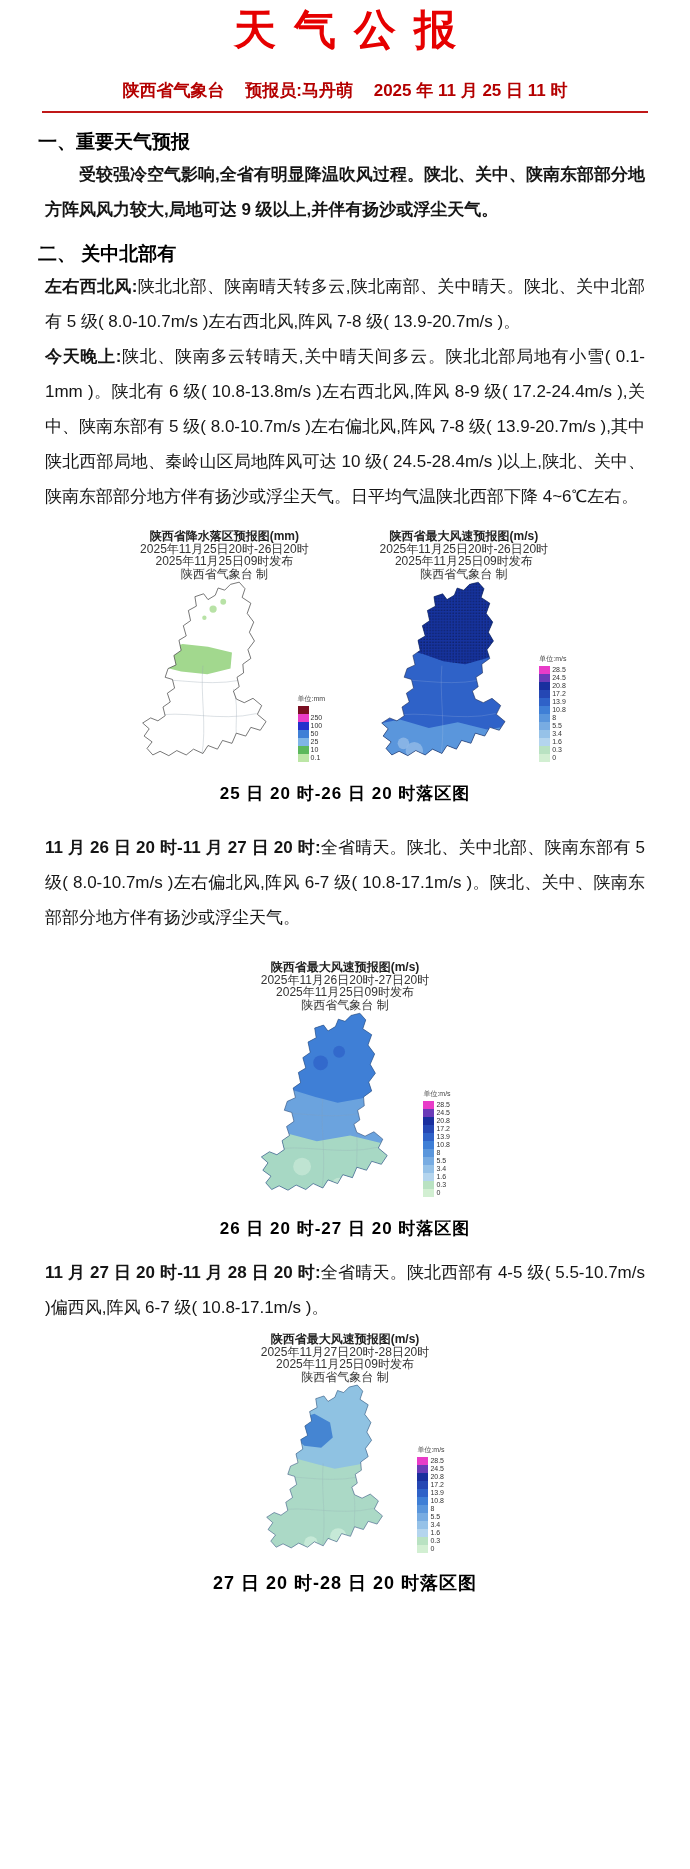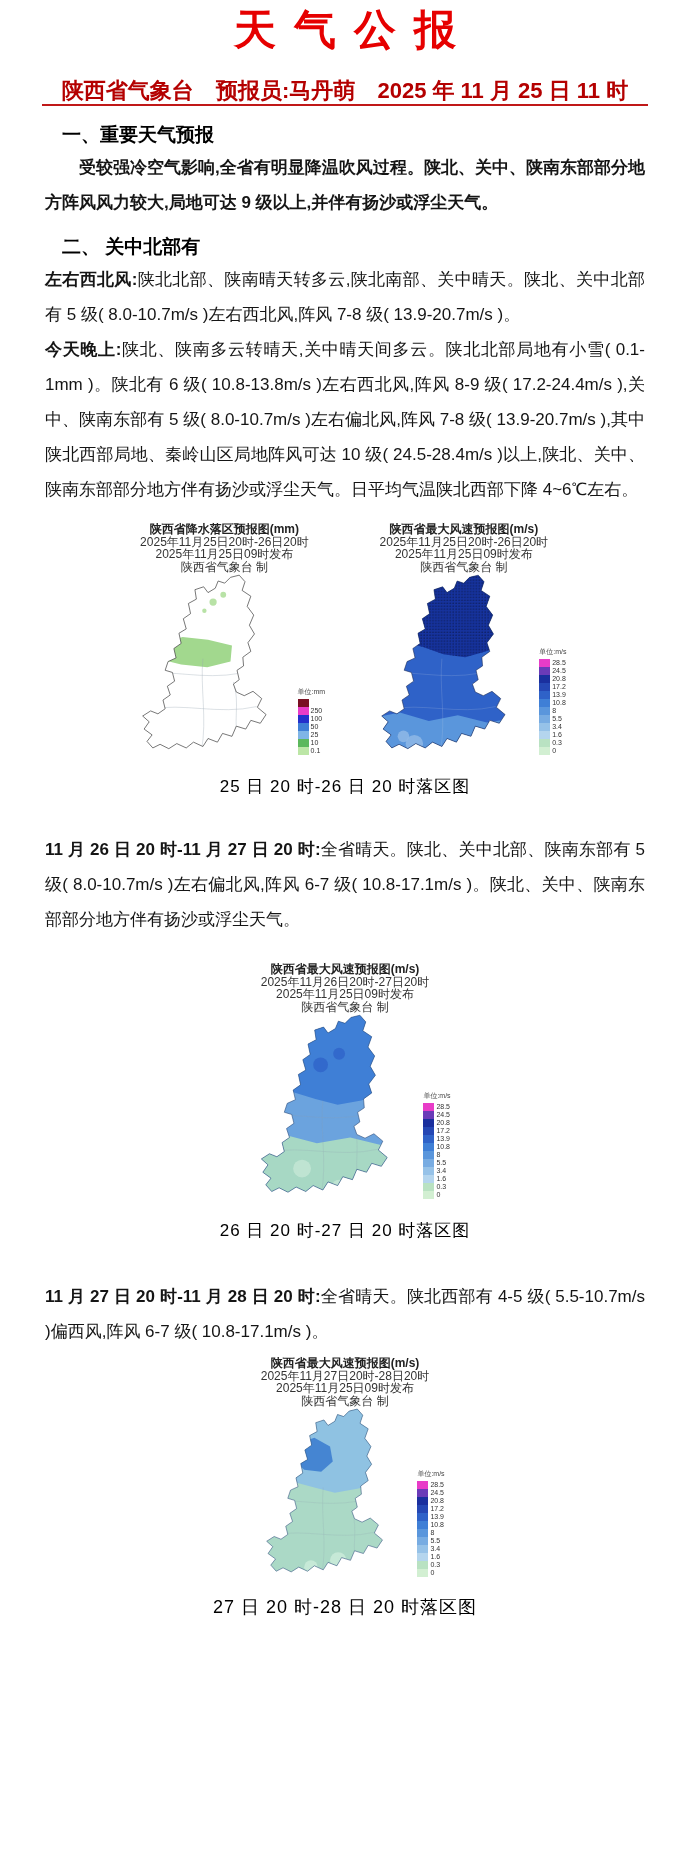--- a/index.html
+++ b/index.html
@@ -1,43 +1,43 @@
 <!DOCTYPE html>
 <html><head>
 <meta charset="utf-8">
 <style>
   html,body{margin:0;padding:0;background:#fff;}
   .page{position:relative;width:690px;height:1869px;overflow:hidden;background:#fff;
         font-family:"Liberation Sans",sans-serif;color:#111;}
   .doc-title{margin:4px 0 0;text-align:center;color:#e60000;font-size:42px;line-height:52px;
              font-weight:800;letter-spacing:18px;padding-left:18px;}
-  .header{margin:22px 42px 14px;padding-bottom:0;border-bottom:2px solid #c01818;
-          text-align:center;color:#b40000;font-weight:700;font-size:22px;line-height:26px;}
+  .header{margin:22px 42px 14px;padding-bottom:7px;border-bottom:2px solid #c01818;
+          text-align:center;color:#b40000;font-weight:700;font-size:17px;line-height:26px;}
   .header span{margin:0 8px;}
-  .sec-heading{margin:12px 62px 0;font-size:19px;line-height:30px;font-weight:800;color:#000;}
+  .sec-heading{margin:12px 38px 0;font-size:19px;line-height:30px;font-weight:800;color:#000;}
   .para{margin:0 45px;font-size:17px;line-height:35px;text-align:justify;color:#151515;}
   .para .lead{font-weight:800;}
   .indent{text-indent:2em;font-weight:bold;}
   .p1{margin-top:0;}
-  .p-day2{margin-top:33px;}
-  .p-day3{margin-top:36px;}
+  .p-day2{margin-top:24px;}
+  .p-day3{margin-top:14px;}
   .maps-row{margin-top:16px;display:flex;justify-content:center;gap:36px;}
   .maps-row-single{margin-top:26px;display:flex;justify-content:center;}
   .maps-row-single.last{margin-top:8px;}
   .map-block{display:flex;flex-direction:column;align-items:center;}
   .map-titles{text-align:center;font-size:12px;line-height:12.5px;color:#333;}
   .map-titles .t1{font-weight:700;color:#222;}
   .map-body{display:flex;align-items:flex-end;gap:6px;}
   .legend{display:flex;flex-direction:column;margin-bottom:14px;}
   .legend-title{font-size:7px;color:#444;margin-bottom:2px;white-space:nowrap;}
   .legend-row{display:flex;align-items:center;height:8px;}
   .legend-swatch{display:inline-block;width:11px;height:8px;}
   .legend-label{font-size:7px;color:#333;margin-left:2px;line-height:8px;}
   .map-caption{margin-top:6px;text-align:center;font-size:17px;line-height:24px;
-               font-weight:400;color:#000;letter-spacing:1px;}
+               font-weight:700;color:#000;letter-spacing:1px;}
   .map-caption.c-last{margin-top:4px;font-size:18px;}
 </style>
 </head>
 <body>
 
 <div class="page">
 
   <h1 class="doc-title">天气公报</h1>
 
   <div class="header">

